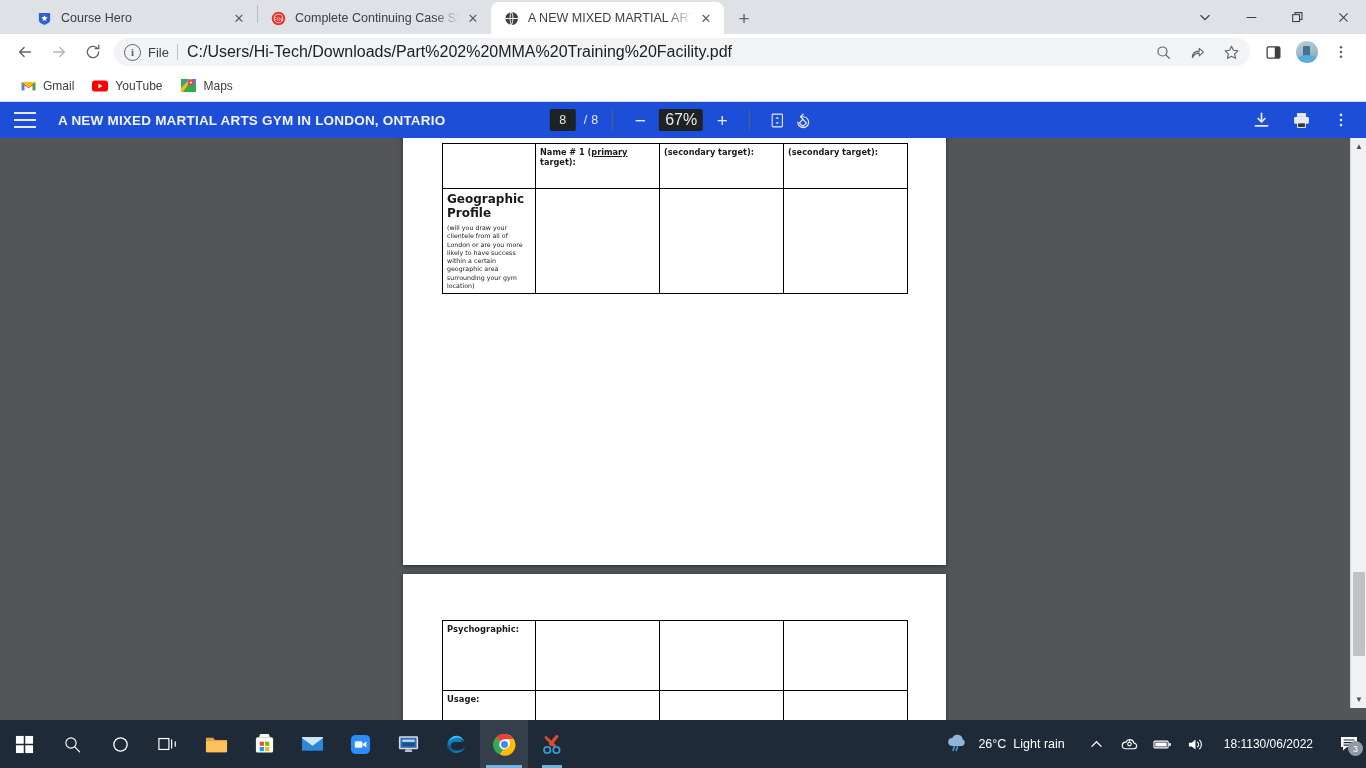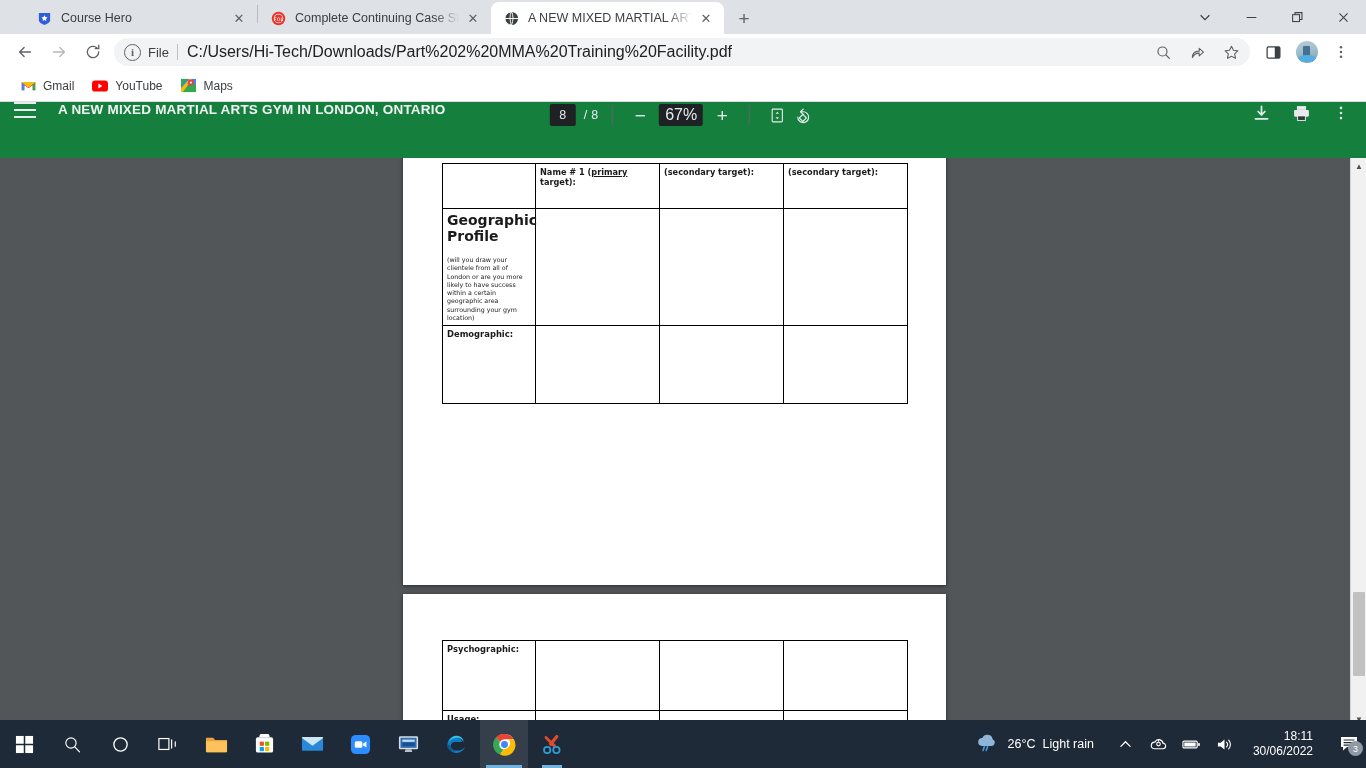--- a/index.html
+++ b/index.html
@@ -102,21 +102,21 @@
   .bm {
     display: flex; align-items: center; height: 24px; padding: 0 8px;
     margin-right: 2px; border-radius: 4px; font-size: 12px; color: #3c4043;
   }
   .bm .bmicon { width: 16px; height: 16px; margin-right: 7px; flex: 0 0 16px;
                 display:flex;align-items:center;justify-content:center; }
 
   
   .pdf-wrap { height: 618px; background: #525659; position: relative; overflow: hidden; }
   .pdf-toolbar {
-    height: 56px; background: #15803d; display: flex; align-items: flex-start;
+    height: 36px; background: #1d4ed8; display: flex; align-items: center;
     padding: 0 14px; color: #e8eaed; position: relative;
   }
   .hamburger { width: 22px; height: 16px; display:flex; flex-direction:column; justify-content:space-between; margin-right: 22px; }
   .hamburger span { display:block; height:2px; background:#e8eaed; width:100%; }
   .pdf-title {
     font-size: 13.5px; font-weight: bold; letter-spacing: 0.2px; color: #f1f3f4;
     white-space: nowrap; overflow: hidden; text-overflow: ellipsis; max-width: 430px;
   }
   .pdf-center {
     position: absolute; left: 50%; transform: translateX(-50%);
@@ -151,21 +151,21 @@
   .mtable { border-collapse: collapse; table-layout: fixed; width: 465px; }
   .mtable td {
     border: 1.1px solid #000; vertical-align: top;
     padding: 3px 4px; font-size: 8.2px; color: #1a1a1a;
     font-family: "DejaVu Sans", sans-serif;
   }
   .c-label { width: 93px; }
   .c-col   { width: 124px; }
   .hdr { font-weight: bold; font-size: 8.2px; }
   .hdr u { text-decoration: underline; }
-  .gp-title { font-weight: bold; font-size: 14px; display:block; margin-bottom: 12px; }
+  .gp-title { font-weight: bold; font-size: 12px; display:block; margin-bottom: 4px; }
   .gp-sub { font-size: 6.3px; line-height: 1.32; display:block; }
   .rowlabel { font-weight: bold; font-size: 8.4px; }
 
   
   .vscroll {
     position: absolute; right: 0; top: 0; width: 16px; height: 570px;
     background: #f1f1f1; border-left: 1px solid #d6d6d6;
   }
   .vscroll .arrow {
     position: absolute; left: 0; width: 16px; height: 17px;
@@ -197,21 +197,21 @@
     content: ""; position: absolute; bottom: 0; left: 14px; right: 14px;
     height: 3px; background: #6fb3e0;
   }
   .tray {
     position: absolute; right: 0; height: 48px; display: flex; align-items: center;
     color: #fff; font-size: 12.5px; gap: 7px;
   }
   .tray .wx { display:flex; align-items:center; gap:7px; margin-right: 12px; }
   .tray .tsico { width: 26px; height: 48px; display:flex;align-items:center;justify-content:center; }
   .clock {
-    display:flex; flex-direction:column; align-items:flex-end; justify-content:center;
+    display:flex; flex-direction:row; align-items:flex-end; justify-content:center;
     line-height: 1.25; font-size: 12px; margin: 0 12px 0 8px; color:#fff;
   }
   .notif { width: 34px; height: 48px; display:flex;align-items:center;justify-content:center; position: relative; }
   .notif .badge {
     position:absolute; right: 3px; bottom: 12px; width: 15px; height: 15px; border-radius:50%;
     background:#8f9aa6; color:#fff; font-size:9px; display:flex;align-items:center;justify-content:center;
   }
 </style>
 </head>
 <body>
@@ -454,28 +454,20 @@
             </tr>
             <tr>
               <td class="c-label" style="height:103px;">
                 <span class="gp-title">Geographic Profile</span>
                 <span class="gp-sub">(will you draw your clientele from all of London or are you more likely to have success within a certain geographic area surrounding your gym location)</span>
               </td>
               <td class="c-col"></td>
               <td class="c-col"></td>
               <td class="c-col"></td>
             </tr>
-            <tr>
-              <td class="c-label" style="height:78px;">
-                <span class="rowlabel">Demographic:</span>
-              </td>
-              <td class="c-col"></td>
-              <td class="c-col"></td>
-              <td class="c-col"></td>
-            </tr>
           </tbody>
             </table>
         </div>
       </div>
 
       <div class="pdf-page" id="page-b">
         <div style="position:absolute; left:39px; top:46px;">
           <table class="mtable">
             <tbody>
                 <tr>

